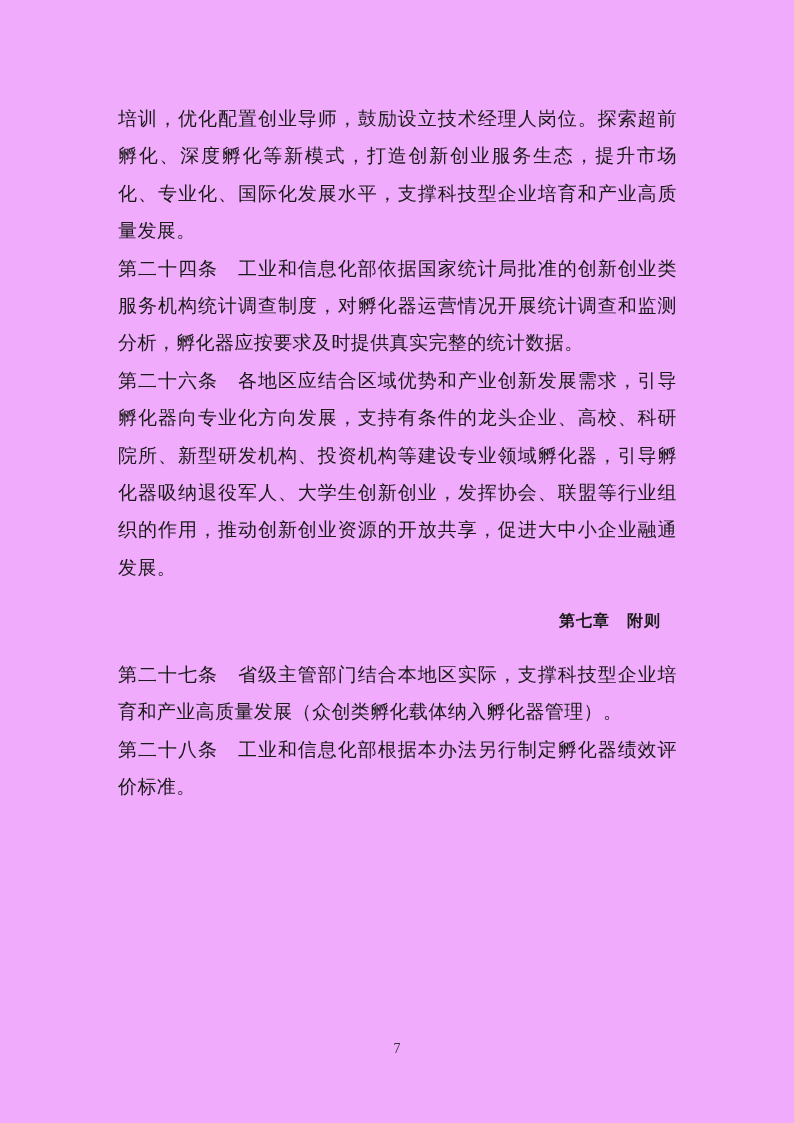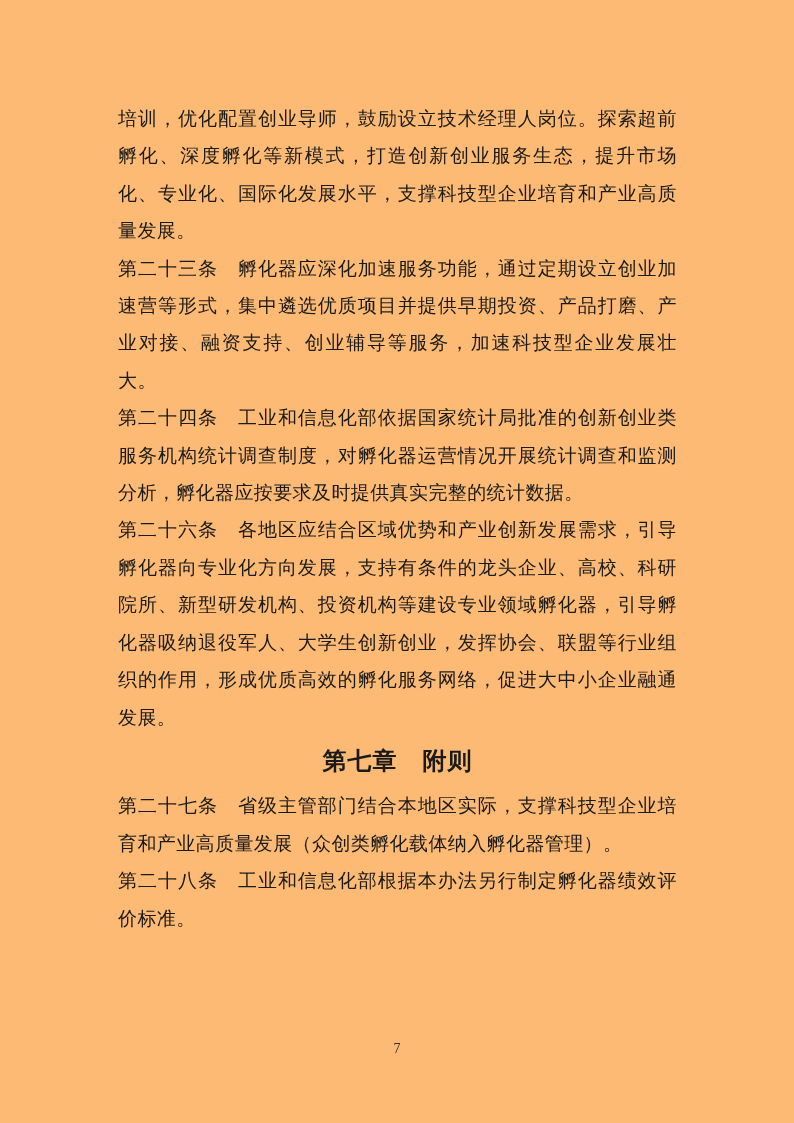--- a/index.html
+++ b/index.html
@@ -5,65 +5,64 @@
   html, body {
     margin: 0;
     padding: 0;
     background: #ffffff;
   }
   .page {
     position: relative;
     width: 794px;
     height: 1123px;
     margin: 0 auto;
-    background: #fdba74;
+    background: #f0abfc;
     overflow: hidden;
     font-family: "Liberation Serif", "DejaVu Serif", serif;
     color: #1a1a1a;
   }
   .content {
     position: absolute;
     top: 100px;
     left: 118px;
     width: 559px;
   }
   .para {
     margin: 0;
     font-size: 19px;
     line-height: 37.4px;
     text-align: justify;
     text-justify: inter-ideograph;
     letter-spacing: 0.4px;
   }
   .chapter-heading {
-    margin: 7px;
-    font-size: 24px;
+    margin: 16px;
+    font-size: 16px;
     line-height: 37.4px;
     font-weight: bold;
-    text-align: center;
+    text-align: right;
     letter-spacing: 1px;
   }
   .page-footer {
     position: absolute;
     top: 1040px;
     left: 0;
     width: 794px;
     text-align: center;
     font-size: 14px;
     line-height: 18px;
     color: #333333;
   }
 </style>
 </head>
 <body>
 
 <div class="page">
   <div class="content">
     <p class="para">培训，优化配置创业导师，鼓励设立技术经理人岗位。探索超前孵化、深度孵化等新模式，打造创新创业服务生态，提升市场化、专业化、国际化发展水平，支撑科技型企业培育和产业高质量发展。</p>
-    <p class="para">第二十三条　孵化器应深化加速服务功能，通过定期设立创业加速营等形式，集中遴选优质项目并提供早期投资、产品打磨、产业对接、融资支持、创业辅导等服务，加速科技型企业发展壮大。</p>
     <p class="para">第二十四条　工业和信息化部依据国家统计局批准的创新创业类服务机构统计调查制度，对孵化器运营情况开展统计调查和监测分析，孵化器应按要求及时提供真实完整的统计数据。</p>
-    <p class="para">第二十六条　各地区应结合区域优势和产业创新发展需求，引导孵化器向专业化方向发展，支持有条件的龙头企业、高校、科研院所、新型研发机构、投资机构等建设专业领域孵化器，引导孵化器吸纳退役军人、大学生创新创业，发挥协会、联盟等行业组织的作用，形成优质高效的孵化服务网络，促进大中小企业融通发展。</p>
+    <p class="para">第二十六条　各地区应结合区域优势和产业创新发展需求，引导孵化器向专业化方向发展，支持有条件的龙头企业、高校、科研院所、新型研发机构、投资机构等建设专业领域孵化器，引导孵化器吸纳退役军人、大学生创新创业，发挥协会、联盟等行业组织的作用，推动创新创业资源的开放共享，促进大中小企业融通发展。</p>
     <p class="chapter-heading">第七章　附则</p>
     <p class="para">第二十七条　省级主管部门结合本地区实际，支撑科技型企业培育和产业高质量发展（众创类孵化载体纳入孵化器管理）。</p>
     <p class="para">第二十八条　工业和信息化部根据本办法另行制定孵化器绩效评价标准。</p>
   </div>
   <div class="page-footer">7</div>
 </div>
 
 </body></html>

